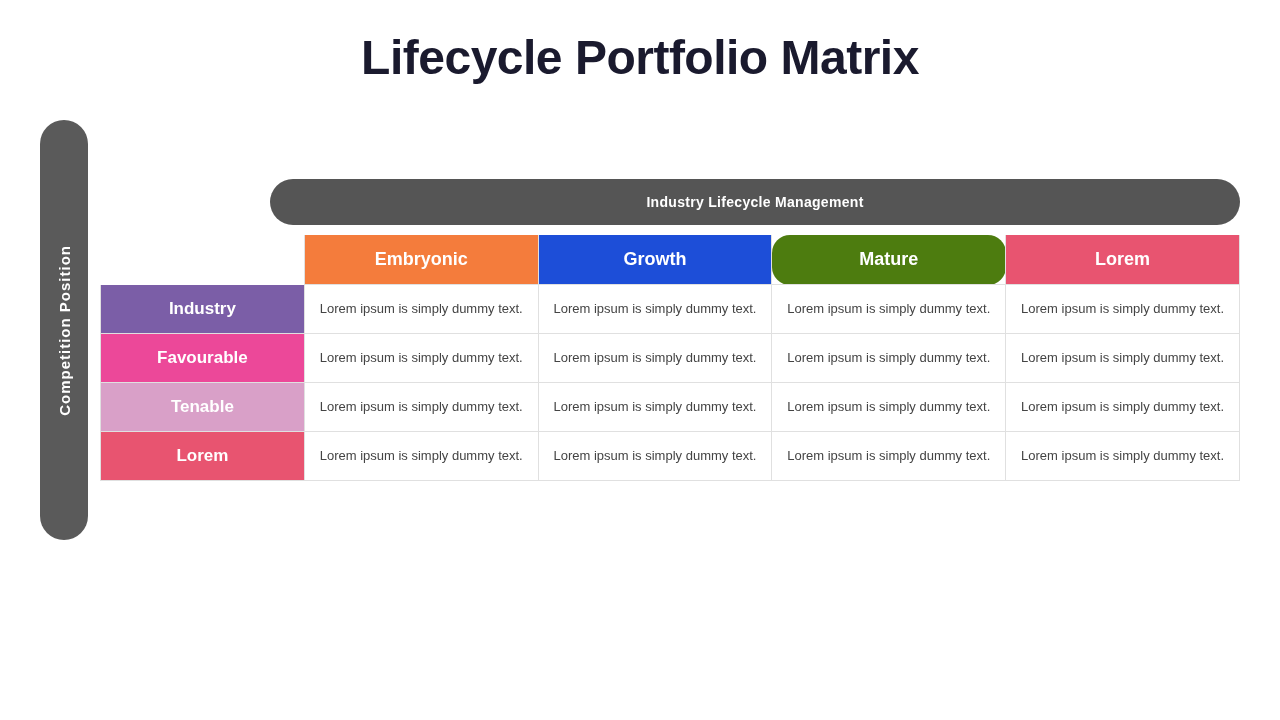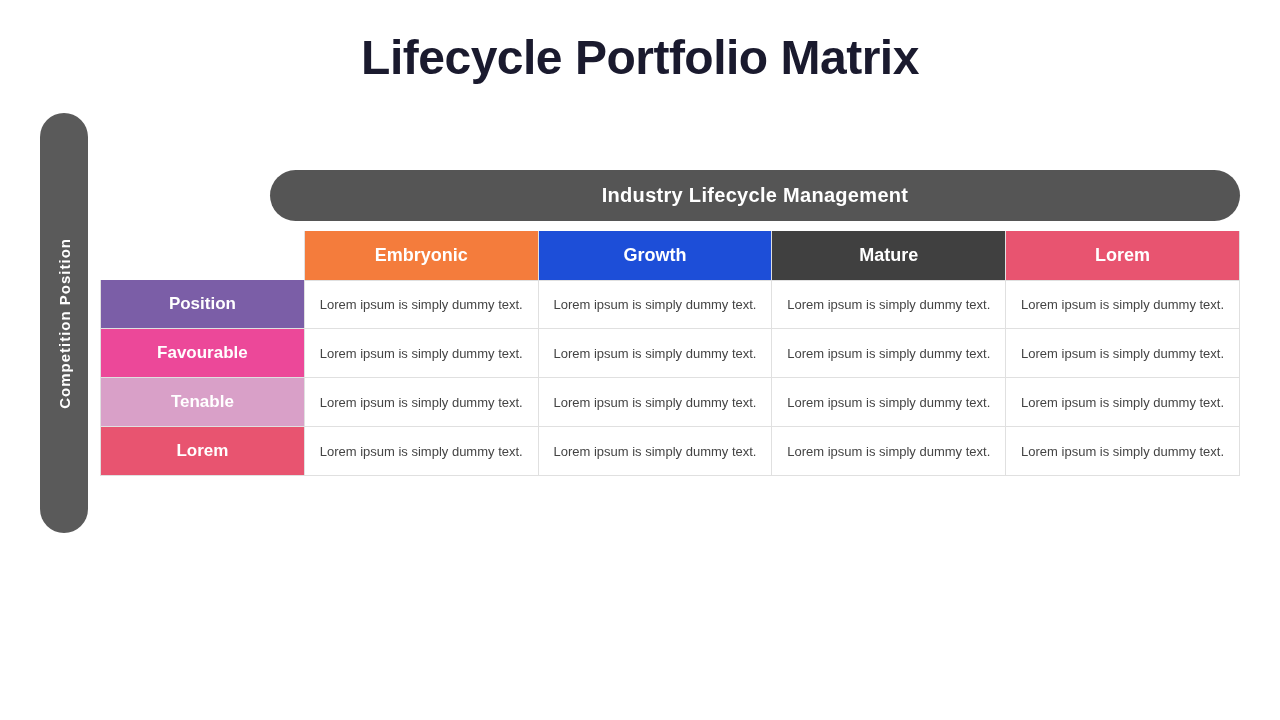--- a/index.html
+++ b/index.html
@@ -19,21 +19,21 @@
       align-items: center;
       justify-content: flex-start;
       padding: 30px 40px 20px 40px;
     }
 
     .page-title {
       font-size: 48px;
       font-weight: 800;
       color: #1a1a2e;
       text-align: center;
-      margin-bottom: 28px;
+      margin-bottom: 35px;
       letter-spacing: -0.5px;
     }
 
     .matrix-wrapper {
       display: flex;
       flex-direction: row;
       align-items: center;
       width: 100%;
     }
 
@@ -75,42 +75,42 @@
       background: #555555;
       border-radius: 30px;
       padding: 14px 20px;
       text-align: center;
       margin-bottom: 10px;
       margin-left: 170px;
     }
 
     .header-bar-text {
       color: #ffffff;
-      font-size: 20px;
+      font-size: 14px;
       font-weight: 700;
       letter-spacing: 0.3px;
     }
 
     .matrix-table {
       width: 100%;
       border-collapse: collapse;
     }
 
     .col-header-cell {
       padding: 14px 10px;
       text-align: center;
       font-size: 18px;
       font-weight: 800;
       color: #ffffff;
       width: 195px;
     }
 
     .col-header-embryonic { background: #f47c3c; }
     .col-header-growth { background: #1d4ed8; }
-    .col-header-mature { background: #404040; }
+    .col-header-mature { background: #4d7c0f; border-radius: 18px; }
     .col-header-aging { background: #e85470; }
 
     .row-header-cell {
       padding: 14px 16px;
       font-size: 17px;
       font-weight: 800;
       color: #ffffff;
       text-align: center;
       width: 170px;
     }
@@ -169,21 +169,21 @@
         <tr>
           <td class="top-left-empty"></td>
           <td class="col-header-cell col-header-embryonic">Embryonic</td>
           <td class="col-header-cell col-header-growth">Growth</td>
           <td class="col-header-cell col-header-mature">Mature</td>
           <td class="col-header-cell col-header-aging">Lorem</td>
         </tr>
       </thead>
       <tbody>
         <tr>
-          <td class="row-header-cell row-header-dominant">Position</td>
+          <td class="row-header-cell row-header-dominant">Industry</td>
           <td class="data-cell">Lorem ipsum is simply dummy text.</td>
           <td class="data-cell">Lorem ipsum is simply dummy text.</td>
           <td class="data-cell">Lorem ipsum is simply dummy text.</td>
           <td class="data-cell">Lorem ipsum is simply dummy text.</td>
         </tr>
         <tr>
           <td class="row-header-cell row-header-favourable">Favourable</td>
           <td class="data-cell">Lorem ipsum is simply dummy text.</td>
           <td class="data-cell">Lorem ipsum is simply dummy text.</td>
           <td class="data-cell">Lorem ipsum is simply dummy text.</td>

